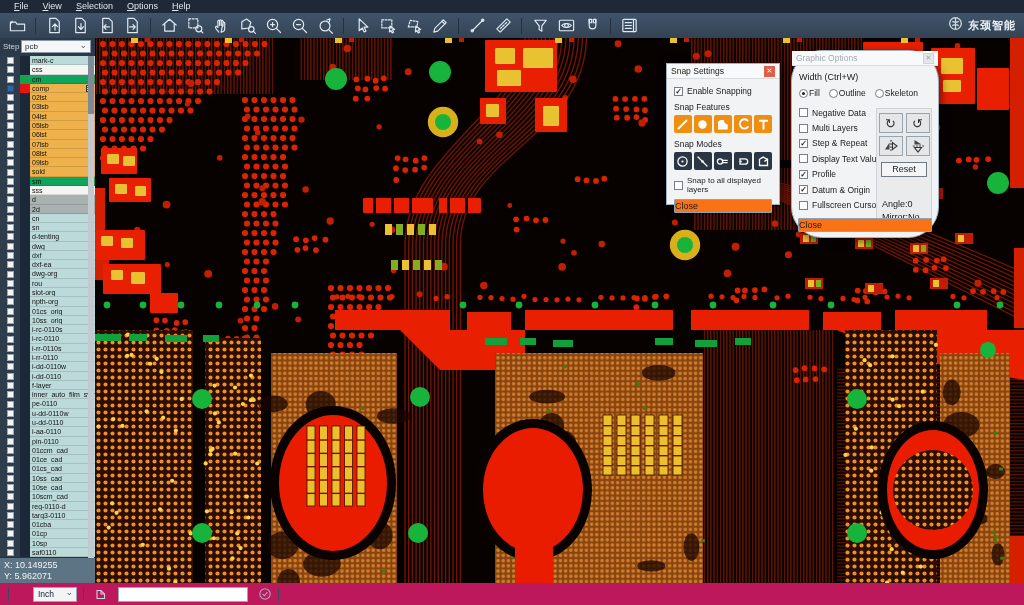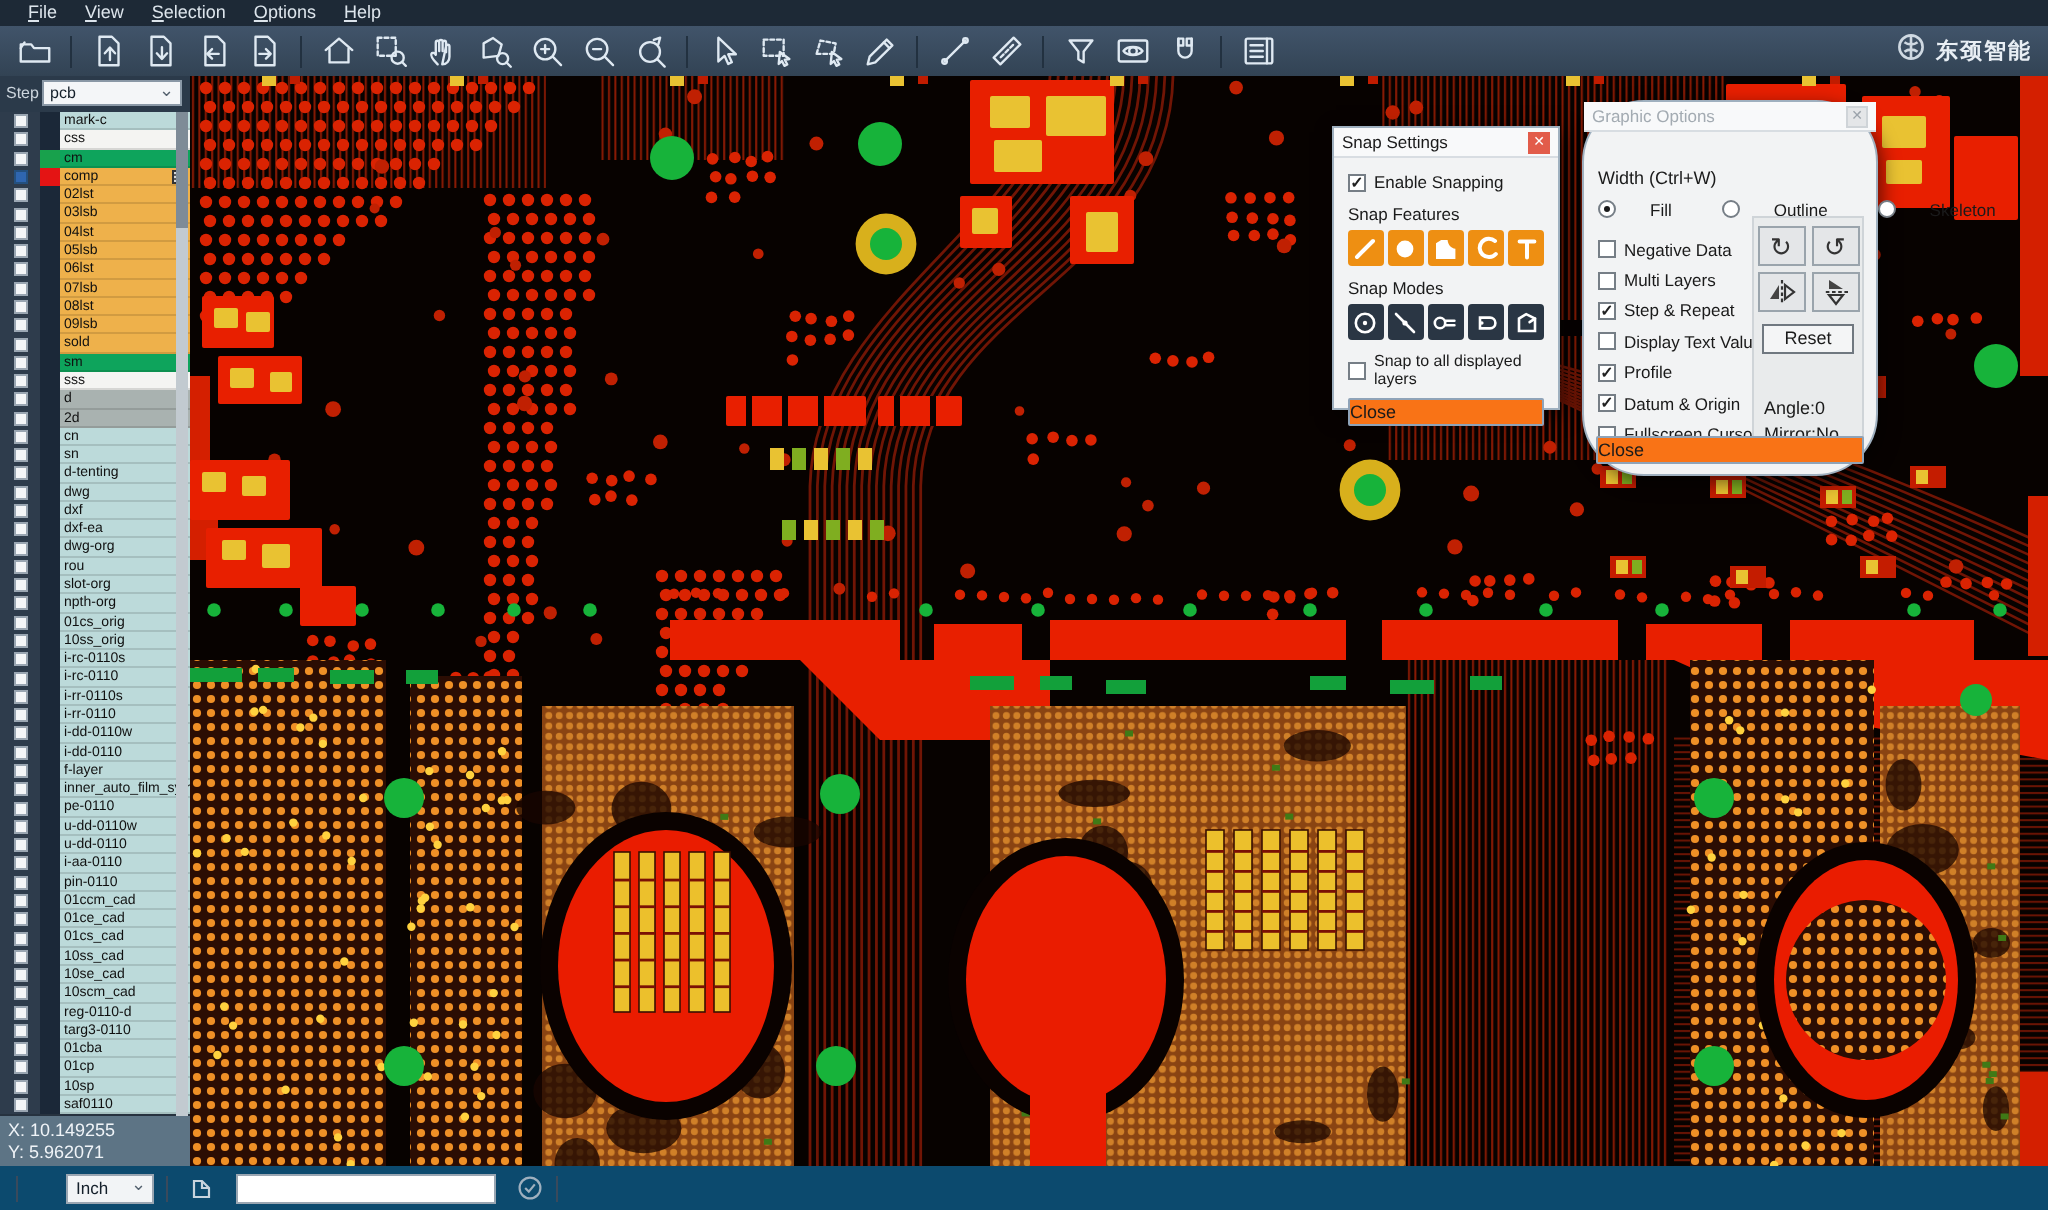--- a/index.html
+++ b/index.html
@@ -81,37 +81,37 @@
   .icon-row{display:flex;gap:2.5px;margin-top:3px;}
   .sbtn{width:18px;height:18px;border-radius:2px;display:flex;align-items:center;justify-content:center;}
   .sbtn.orange{background:#ee8f12;}
   .sbtn.dark{background:#2a3644;}
   .sbtn svg{width:15px;height:15px;stroke:#fff;fill:none;stroke-width:1.3;stroke-linecap:round;}
   .lab{margin-top:6px;}
 
   
   #gfx-dlg{left:696px;top:12px;width:148px;height:188px;border-radius:31px;}
   #gfx-dlg .body{padding:4px 7px;position:relative;}
-  .radio-row{display:flex;align-items:flex-start;gap:17px;margin-top:6px;}
+  .radio-row{display:flex;align-items:flex-end;gap:1px;margin-top:6px;}
   .radio-row .rlab{margin-right:8px;}
   #gfx-checks{margin-top:7px;width:84px;}
   #gfx-checks .chk-row{height:15.4px;}
   .gfx-panel{position:absolute;right:6px;top:42px;width:56px;height:122px;background:#e9ebec;
              border:1px solid #cfd4d8;padding:4px 3px;}
   .rot-grid{display:grid;grid-template-columns:24px 24px;grid-gap:3px;justify-content:center;}
   .rbtn{width:24px;height:20px;background:#e4e6e8;border:1px solid #9aa4ac;display:flex;
         align-items:center;justify-content:center;font-size:13px;color:#333;}
   .rbtn svg{width:16px;height:14px;stroke:#333;fill:none;stroke-width:1.1;}
   .reset{width:46px;height:15px;margin:6px auto 0 auto;background:#f4f5f6;border:1px solid #707880;
          font-size:9px;text-align:center;line-height:13px;}
   .gfx-meta{margin-top:21px;font-size:9px;line-height:13px;padding-left:2px;}
   .dlg-closebar{position:absolute;left:6px;right:6px;bottom:5px;height:14px;line-height:12px;}
 
   
-  .statusbar{position:absolute;left:0;top:583px;width:1024px;height:22px;background:#0c4a6e;
+  .statusbar{position:absolute;left:0;top:583px;width:1024px;height:22px;background:#be185d;
              display:flex;align-items:center;z-index:3;}
   .sb-sep{width:1px;height:13px;background:#3a4a5c;margin:0 6px;flex:0 0 auto;}
   .unit-combo{width:44px;height:15px;background:#f2f4f6;border:1px solid #9aa6b2;margin-left:18px;
               font-size:8.5px;color:#15202b;padding:1px 4px;position:relative;cursor:default;}
   .unit-combo::after{content:"⌄";position:absolute;right:3px;top:-1px;color:#55626f;font-size:9px;}
   .page-icon{width:14px;height:14px;margin-left:4px;}
   .page-icon svg{width:14px;height:14px;stroke:#c8d4de;fill:none;stroke-width:1.1;}
   .cmd-input{width:130px;height:15px;background:#fff;border:1px solid #9aa6b2;margin-left:10px;
              font-size:9px;padding:0 3px;color:#111;}
   .chk-icon{width:14px;height:14px;margin-left:10px;}
@@ -1701,21 +1701,21 @@
       <div class="btn" style="margin-top:5px;height:14px;line-height:12px;">Close</div>
     </div>
   </div>
 
   <div class="dlg" id="gfx-dlg">
     <div class="dlg-title">
       <span class="t inactive-title">Graphic Options</span>
       <span class="dlg-close gray">✕</span>
     </div>
     <div class="body" style="height:171px;">
-      <div style="font-size:9px;margin-top:14px;">Width (Ctrl+W)</div>
+      <div style="font-size:9px;margin-top:2px;">Width (Ctrl+W)</div>
       <div class="radio-row" id="gfx-radios">
           <div class="radio on"></div>
           <div class="rlab">Fill</div>
           <div class="radio"></div>
           <div class="rlab">Outline</div>
           <div class="radio"></div>
           <div class="rlab">Skeleton</div>
         </div>
       <div id="gfx-checks">
           <div class="chk-row">

